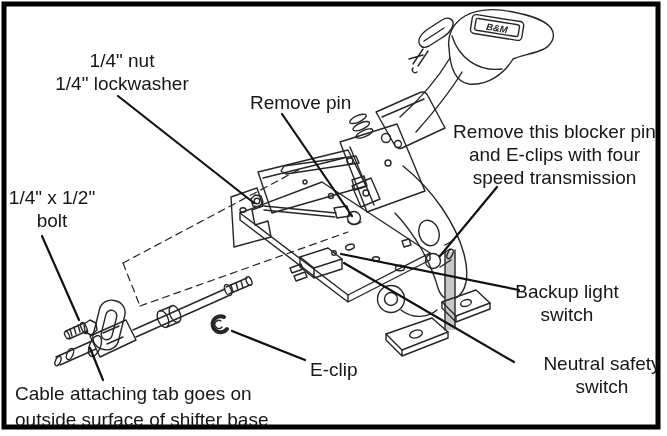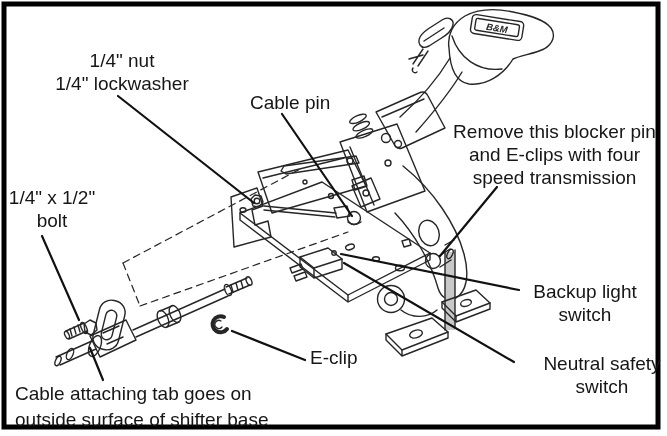--- a/index.html
+++ b/index.html
@@ -187,33 +187,33 @@
       <path d="M519,290 L341,254"></path>
       <path d="M514,362 L344,263"></path>
       <path d="M305,360 L232,331"></path>
       <path d="M103,380 L90,348"></path>
     </g>
   </svg>
 
   <div class="lbl center" style="left:25px;top:49px;width:194px;">1/4" nut
 1/4" lockwasher</div>
 
-  <div class="lbl" style="left:250px;top:91px;">Cable pin</div>
+  <div class="lbl" style="left:250px;top:91px;">Remove pin</div>
 
   <div class="lbl center" style="left:437px;top:120px;width:235px;">Remove this blocker pin
 and E-clips with four
 speed transmission</div>
 
   <div class="lbl center" style="left:2px;top:186px;width:100px;">1/4" x 1/2"
 bolt</div>
 
-  <div class="lbl center" style="left:505px;top:280px;width:160px;">Backup light
+  <div class="lbl center" style="left:487px;top:280px;width:160px;">Backup light
 switch</div>
 
   <div class="lbl center" style="left:522px;top:352px;width:160px;">Neutral safety
 switch</div>
 
-  <div class="lbl" style="left:310px;top:346px;">E-clip</div>
+  <div class="lbl" style="left:310px;top:358px;">E-clip</div>
 
   <div class="lbl tight" style="left:15px;top:381px;width:290px;">Cable attaching tab goes on
 outside surface of shifter base</div>
 
 </div>
 
 </body></html>

